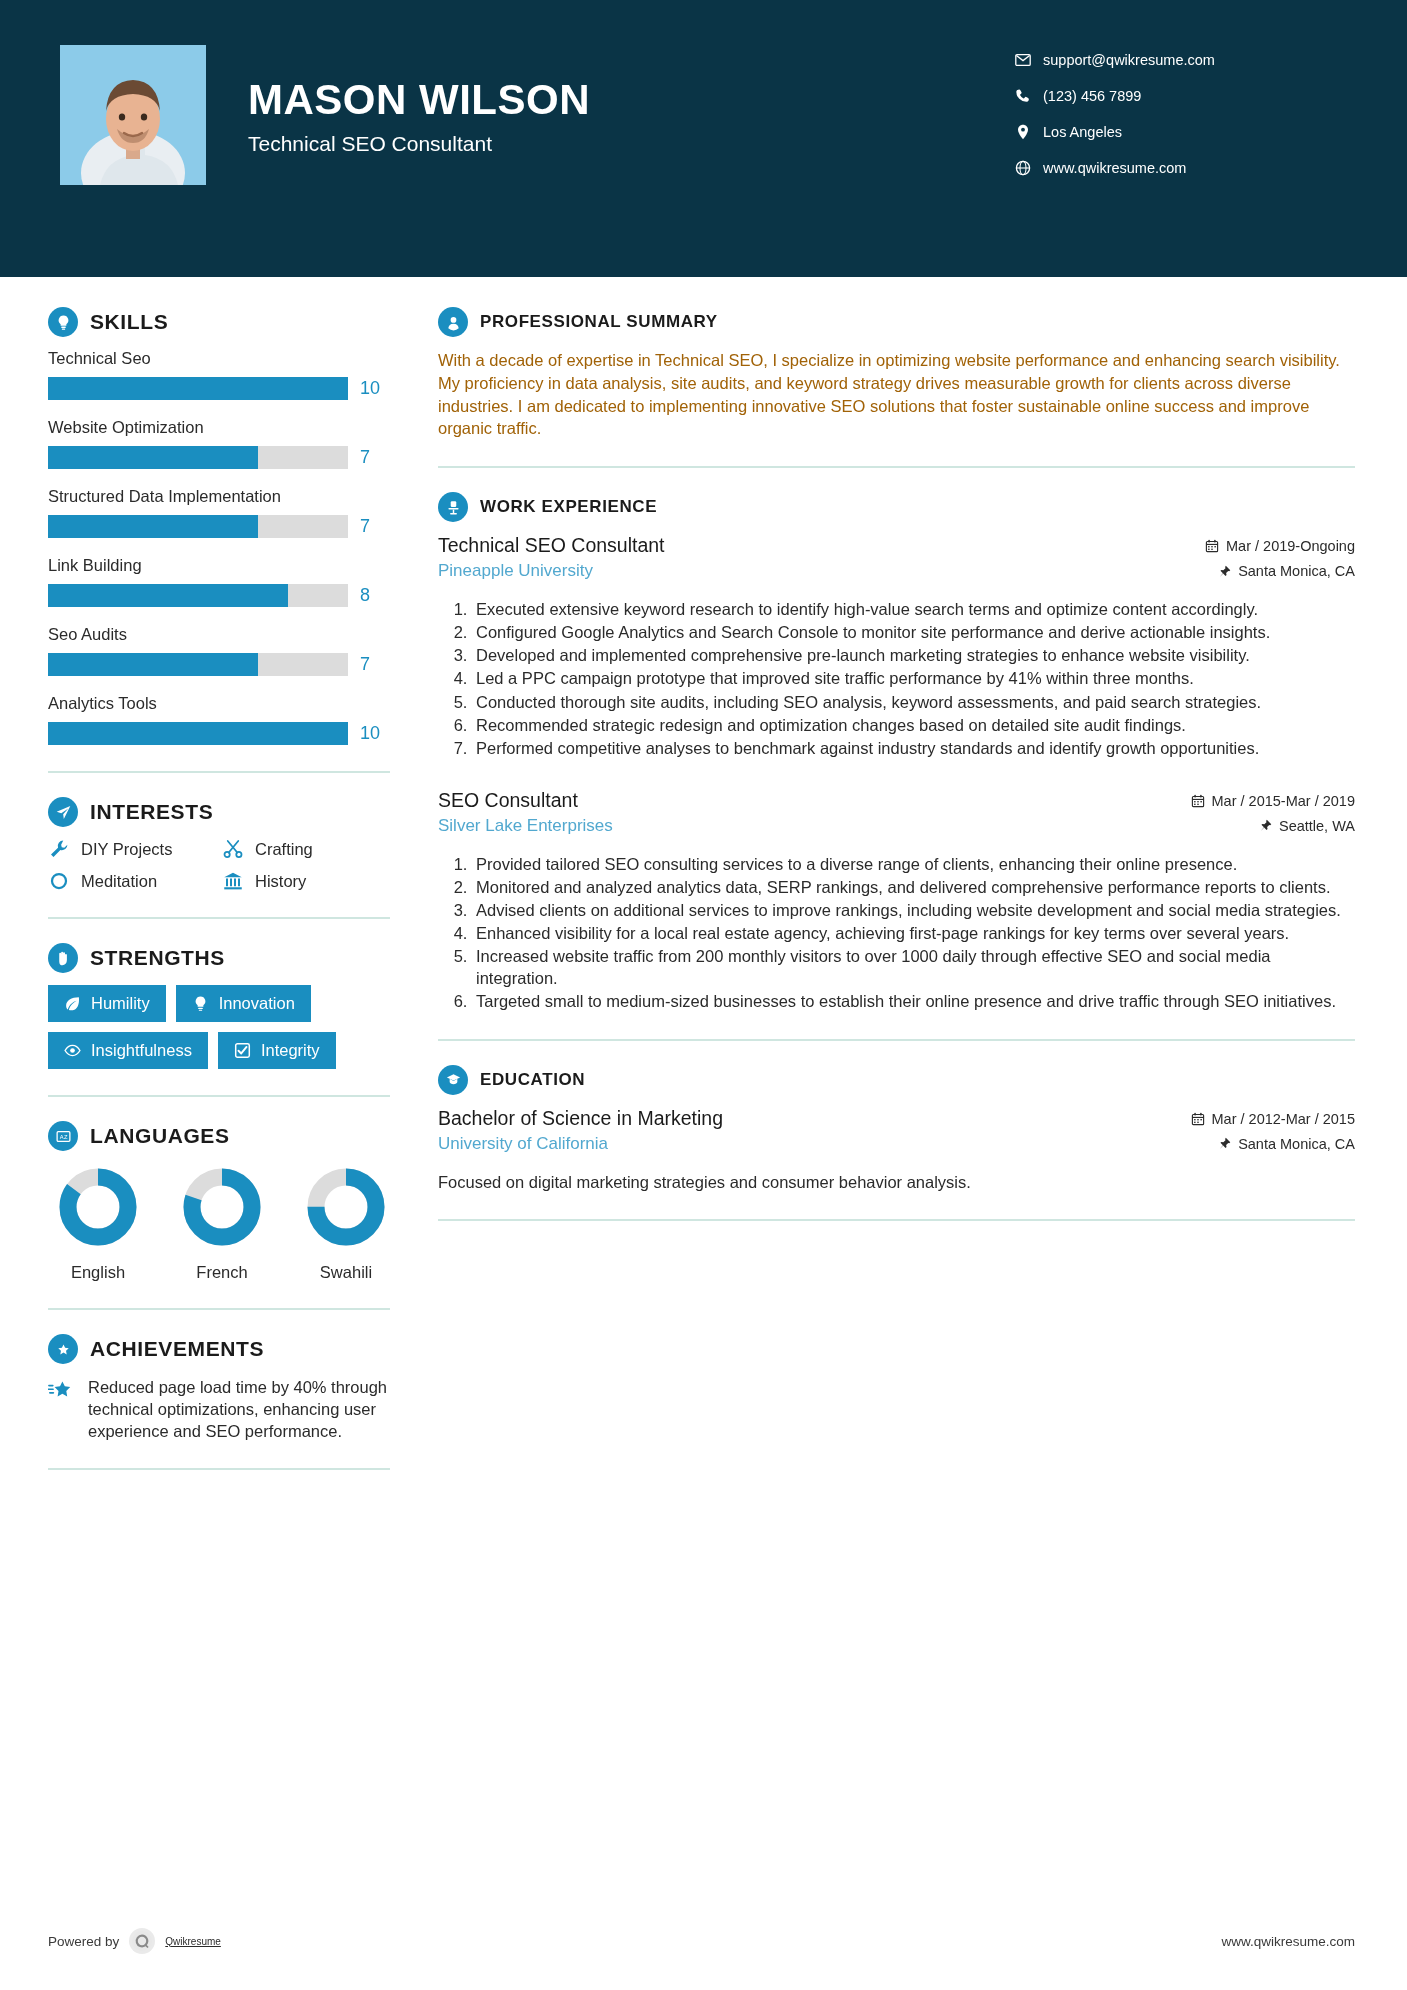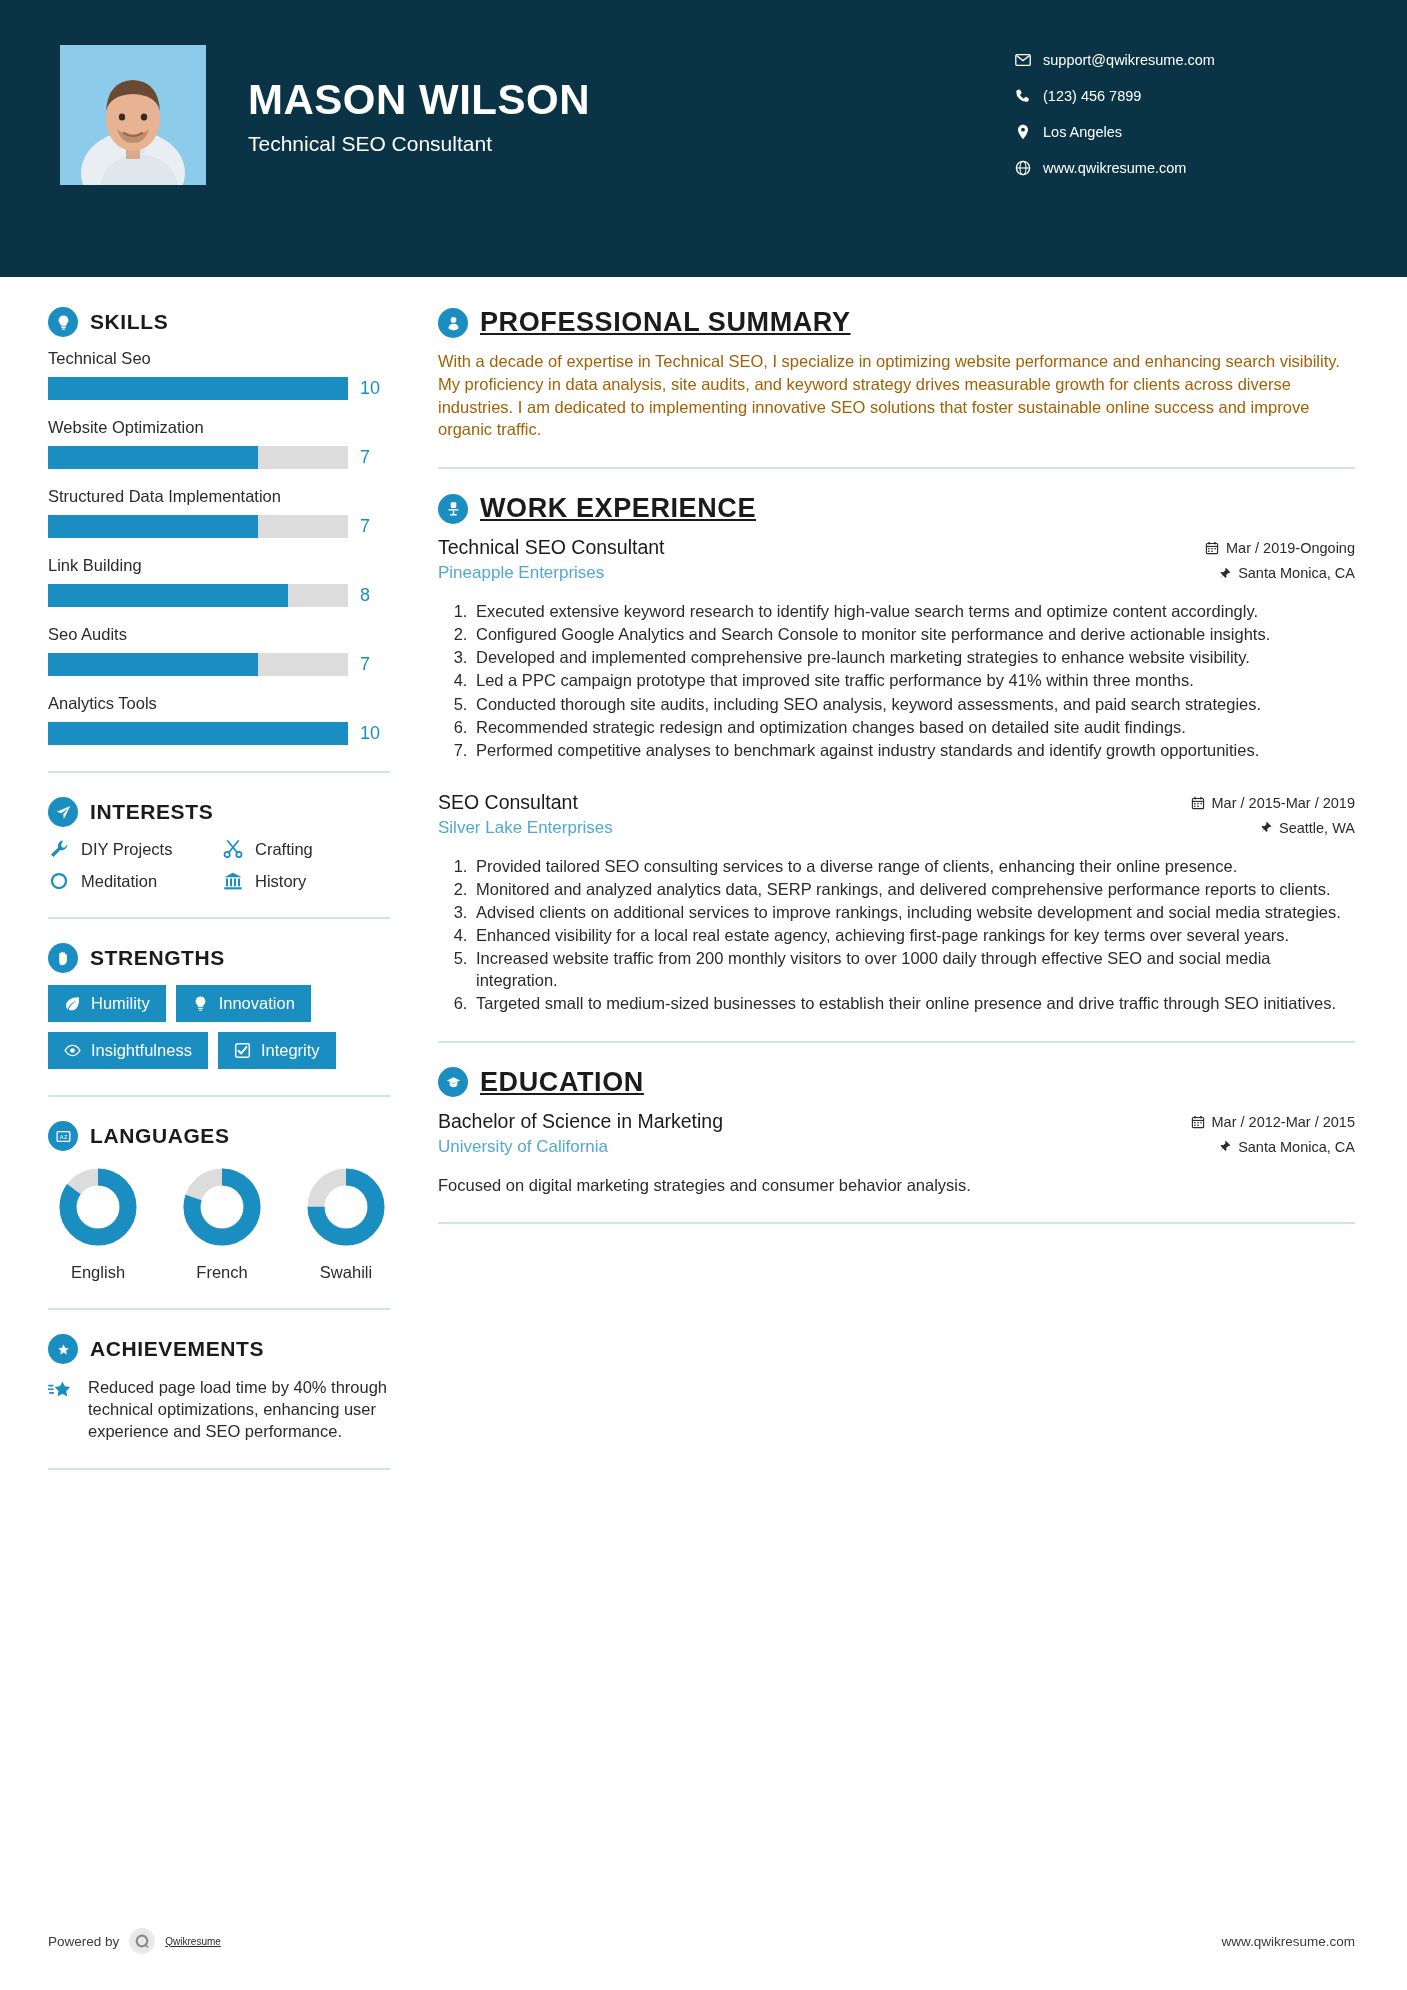--- a/index.html
+++ b/index.html
@@ -112,21 +112,21 @@
     justify-content: center;
     color: #fff;
   }
   .sec-head .badge svg { display:block; }
   .sec-title {
     font-size: 21px;
     font-weight: bold;
     letter-spacing: 0.6px;
     color: #1b1b1b;
   }
-  .sec-title.right { font-size: 27px; text-decoration: underline; }
+  .sec-title.right { font-size: 17px; }
 
   .divider {
     height: 2px;
     background: #cfe6e0;
     margin: 26px 0 24px 0;
   }
   .divider.right { background: #cfe6e0; margin: 26px 0 24px 0; }
 
   
   .skill { margin-bottom: 18px; }
@@ -654,21 +654,21 @@
                 <rect x="4.8" y="13.2" width="6.4" height="1.3" rx="0.6" fill="#fff"></rect>
               </svg>
           </span>
           <span class="sec-title right">WORK EXPERIENCE</span>
         </div>
         <div id="jobs-list">
             <div class="job">
               <div class="job-top">
                 <div class="job-left">
                   <div class="job-title">Technical SEO Consultant</div>
-                  <div class="job-company">Pineapple Enterprises</div>
+                  <div class="job-company">Pineapple University</div>
                 </div>
                 <div class="job-meta">
                   <div class="meta-row">
                     <span class="ico">
                       <svg width="14" height="14" viewBox="0 0 16 16">
                         <rect x="1.6" y="2.8" width="12.8" height="11.6" rx="1.1" fill="none" stroke="currentColor" stroke-width="1.3"></rect>
                         <path d="M1.6 6.2 h12.8" stroke="currentColor" stroke-width="1.3"></path>
                         <rect x="4" y="0.9" width="1.4" height="3" rx="0.6" fill="currentColor"></rect>
                         <rect x="10.6" y="0.9" width="1.4" height="3" rx="0.6" fill="currentColor"></rect>
                         <rect x="3.6" y="8" width="1.6" height="1.6" fill="currentColor"></rect>

